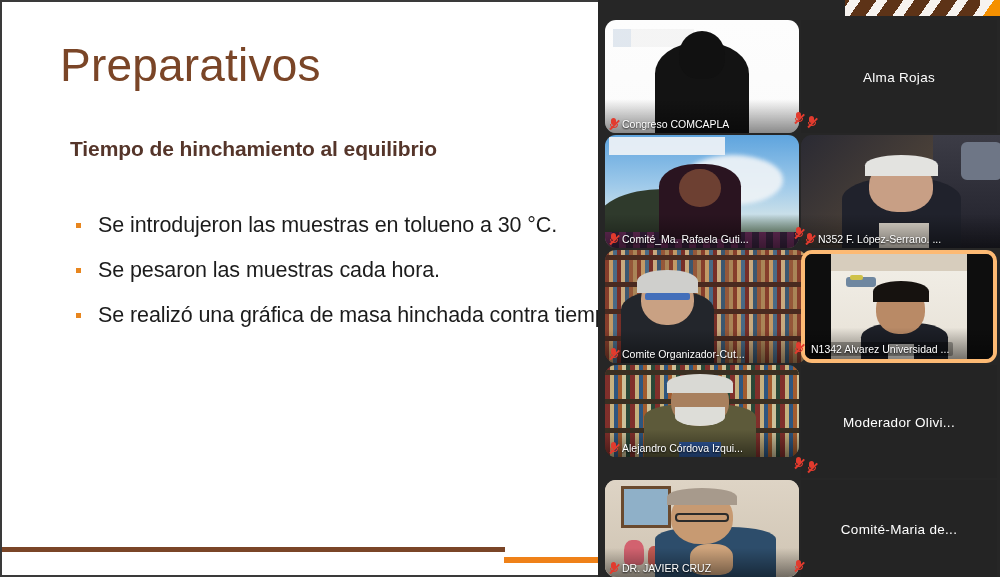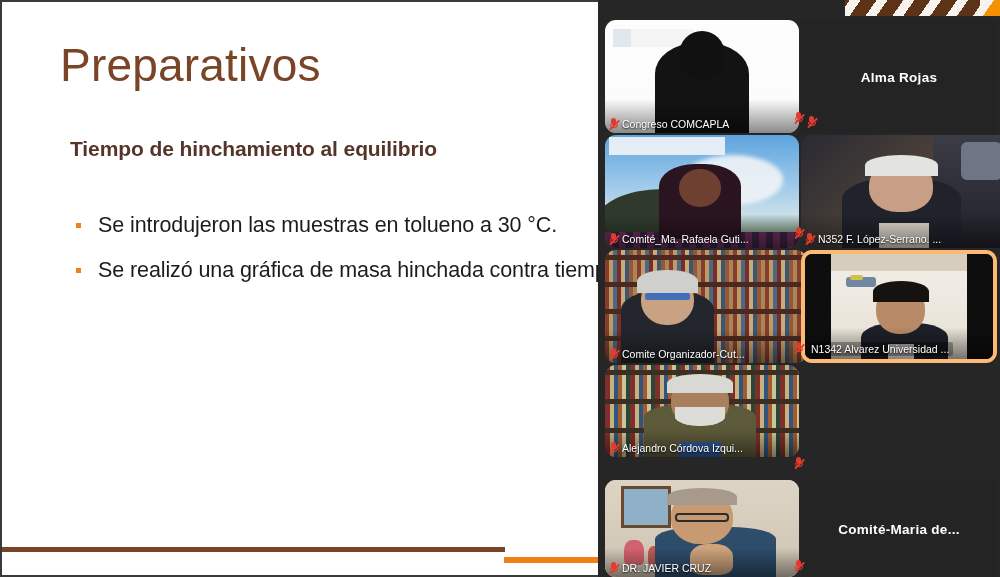--- a/index.html
+++ b/index.html
@@ -193,21 +193,21 @@
     border-radius: 2px;
   }
 
   .center-name {
     position: absolute;
     left: 0; right: 0;
     top: 50%;
     transform: translateY(-50%);
     text-align: center;
     font-size: 13.5px;
-    font-weight: bold;
+    font-weight: normal;
     color: #ffffff;
     letter-spacing: 0.3px;
     padding: 0 8px;
     white-space: nowrap;
     overflow: hidden;
   }
 
   .mic-muted {
     position: relative;
     display: inline-block;
@@ -589,20 +589,21 @@
 
       <div class="slide-subtitle">Tiempo de hinchamiento al equilibrio</div>
 
       <ul class="bullet-list">
         <li class="bullet-item">
           <span class="bullet-marker"></span>
           <span>Se introdujeron las muestras en tolueno a 30 °C.</span>
         </li>
         <li class="bullet-item">
           <span class="bullet-marker"></span>
+          <span>Se pesaron las muestras cada hora.</span>
         </li>
         <li class="bullet-item">
           <span class="bullet-marker"></span>
           <span>Se realizó una gráfica de masa hinchada contra tiempo.</span>
         </li>
       </ul>
 
       <div class="rule-brown"></div>
       <div class="rule-orange"></div>
     </div>
@@ -734,20 +735,28 @@
         <div class="tile-name">
           <span class="mic-muted">
             <span class="body"></span>
               <span class="stand"></span>
               <span class="slash"></span>
           </span>
           <span>Alejandro Córdova Izqui...</span>
         </div>
       </div>
 
+      <div class="tile avatar-only" style="left:203px; top:349px; width:196px; height:113px;">
+        <div class="center-name">Moderador  Olivi...</div>
+        <span class="mic-muted mic-floating" style="left:6px; bottom:5px;">
+          <span class="body"></span>
+            <span class="stand"></span>
+            <span class="slash"></span>
+        </span>
+      </div>
 
       <div class="tile video" style="left:7px; top:464px; width:194px; height:97px;">
         <div class="scene scene-javier">
           <div class="wall"></div>
           <div class="frame"></div>
           <div class="figurine"></div>
           <div class="figurine2"></div>
           <div class="person"></div>
           <div class="head"></div>
           <div class="hair"></div>

